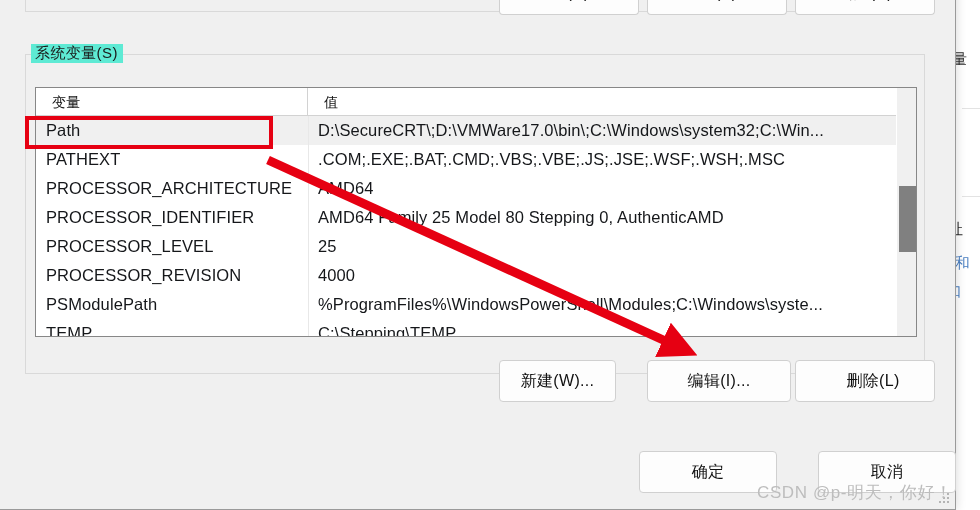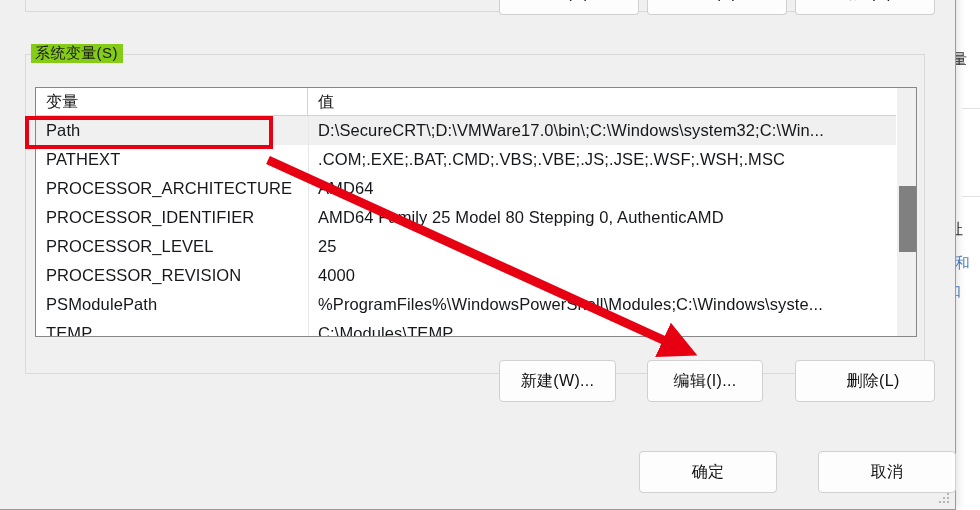--- a/index.html
+++ b/index.html
@@ -57,21 +57,21 @@
   }
 
   
   .group-box {
     position: absolute;
     border: 1px solid #d9d9d9;
     background: transparent;
   }
   .group-title {
     position: absolute;
-    background: #84cc16;
+    background: #5eead4;
     padding: 0 5px 0 4px;
     font-size: 15px;
     color: #1a1a1a;
     letter-spacing: 0.4px;
     white-space: nowrap;
   }
 
   
   .listview {
     position: absolute;
@@ -83,23 +83,23 @@
     position: relative;
     height: 28px;
     background: #ffffff;
     border-bottom: 1px solid #d2d2d2;
     display: flex;
   }
   .lv-col {
     position: relative;
     height: 36px;
     line-height: 28px;
-    font-size: 16px;
+    font-size: 14px;
     color: #111111;
-    padding-left: 10px;
+    padding-left: 16px;
     white-space: nowrap;
     letter-spacing: 0.3px;
   }
   .lv-col.c-name { width: 272px; border-right: 1px solid #d2d2d2; }
   .lv-col.c-value { flex: 1; }
 
   .lv-body {
     position: relative;
     background: #ffffff;
   }
@@ -256,32 +256,32 @@
               <div class="lv-row">
                 <div class="cell c-name">PROCESSOR_REVISION</div>
                 <div class="cell c-value">4000</div>
               </div>
               <div class="lv-row">
                 <div class="cell c-name">PSModulePath</div>
                 <div class="cell c-value">%ProgramFiles%\WindowsPowerShell\Modules;C:\Windows\syste...</div>
               </div>
               <div class="lv-row">
                 <div class="cell c-name">TEMP</div>
-                <div class="cell c-value">C:\Modules\TEMP</div>
+                <div class="cell c-value">C:\Stepping\TEMP</div>
               </div>
             </div>
         </div>
 
         <div class="scrollbar" style="left:860px; top:0px; width:22px; height:249px;">
           <div class="scroll-thumb" style="top:98px; height:66px;"></div>
         </div>
       </div>
 
       <div class="btn" style="left:508px; top:433px; width:117px; height:42px;">新建(W)...</div>
-      <div class="btn" style="left:656px; top:433px; width:116px; height:42px;">编辑(I)...</div>
+      <div class="btn" style="left:656px; top:433px; width:144px; height:42px;">编辑(I)...</div>
       <div class="btn" style="left:804px; top:433px; width:140px; height:42px;padding-left:16px;">删除(L)</div>
 
       <div class="btn" style="left:648px; top:524px; width:138px; height:42px;text-align:right;">确定</div>
       <div class="btn" style="left:796px; top:524px; width:138px; height:42px;margin-left:31px;">取消</div>
 
       <div class="grip" style="left:948px; top:566px;">
         <i style="left:8px; top:0px;"></i>
         <i style="left:4px; top:4px;"></i>
           <i style="left:8px; top:4px;"></i>
         <i style="left:0px; top:8px;"></i>
@@ -295,14 +295,15 @@
 
   <svg class="anno-arrow" viewBox="0 0 980 510" xmlns="http://www.w3.org/2000/svg">
     <defs>
       <marker id="arrowhead" markerWidth="4.2" markerHeight="4.2" refX="1.1" refY="2.1" orient="auto" markerUnits="strokeWidth">
         <path d="M0,0 L4.2,2.1 L0,4.2 Z" fill="#e60012"></path>
       </marker>
     </defs>
     <line x1="268" y1="160" x2="672" y2="344" stroke="#e60012" stroke-width="9" marker-end="url(#arrowhead)"></line>
   </svg>
 
+  <div class="watermark" style="left:757px; top:481px;">CSDN @p-明天，你好！</div>
 
 </div>
 
 </body></html>

